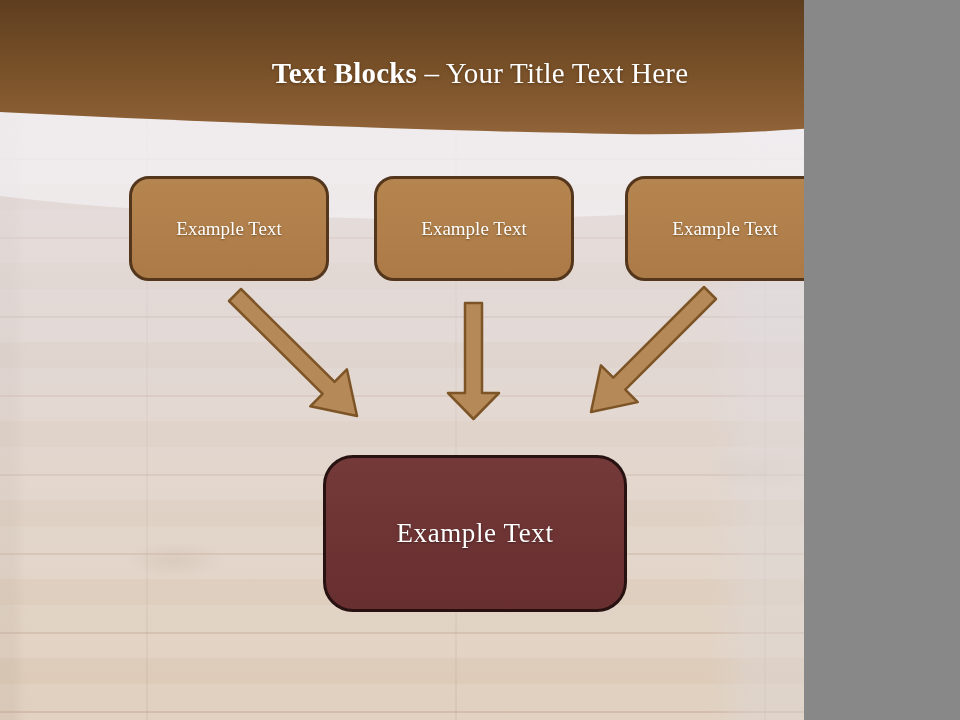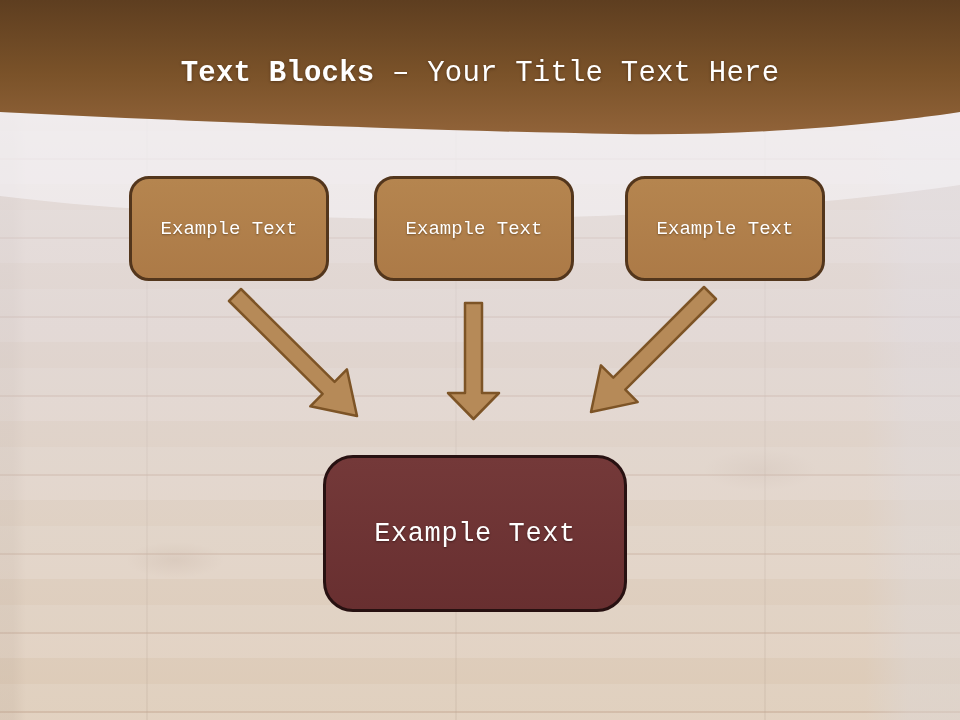--- a/index.html
+++ b/index.html
@@ -1,20 +1,20 @@
 <!DOCTYPE html>
 <html><head>
 <meta charset="utf-8">
 <style>
   html, body { margin: 0; padding: 0; background: #888; }
   .slide {
     position: relative;
-    width: 960px; height: 720px;
+    width: 804px; height: 720px;
     overflow: hidden;
-    font-family: Liberation Mono, monospace;
+    font-family: Liberation Serif, serif;
     -webkit-font-smoothing: antialiased;
   }
   
   .bg {
     position: absolute; inset: 0;
     background:
       linear-gradient(180deg,
         rgba(240,238,241,0.92) 0%,
         rgba(234,230,234,0.82) 20%,
         rgba(231,226,230,0.74) 45%,

